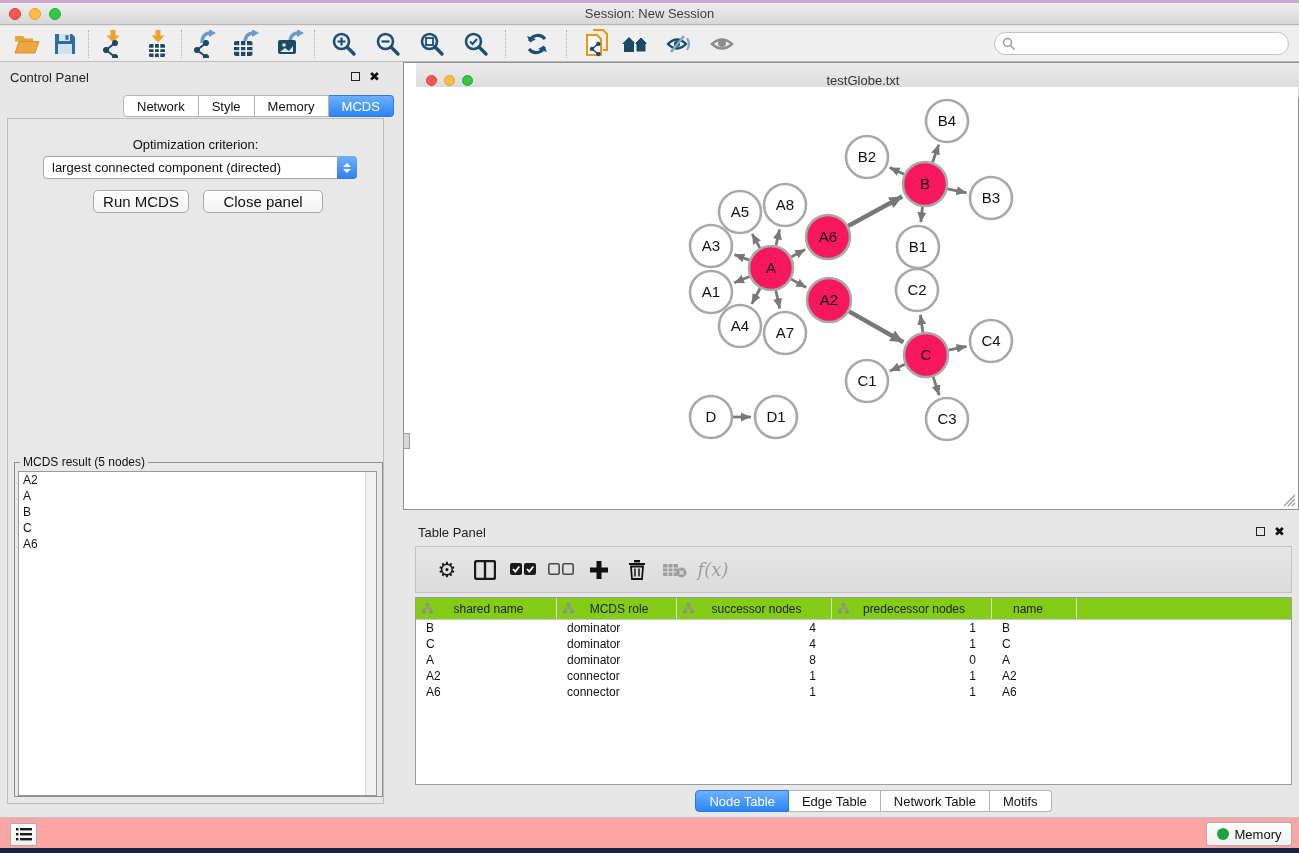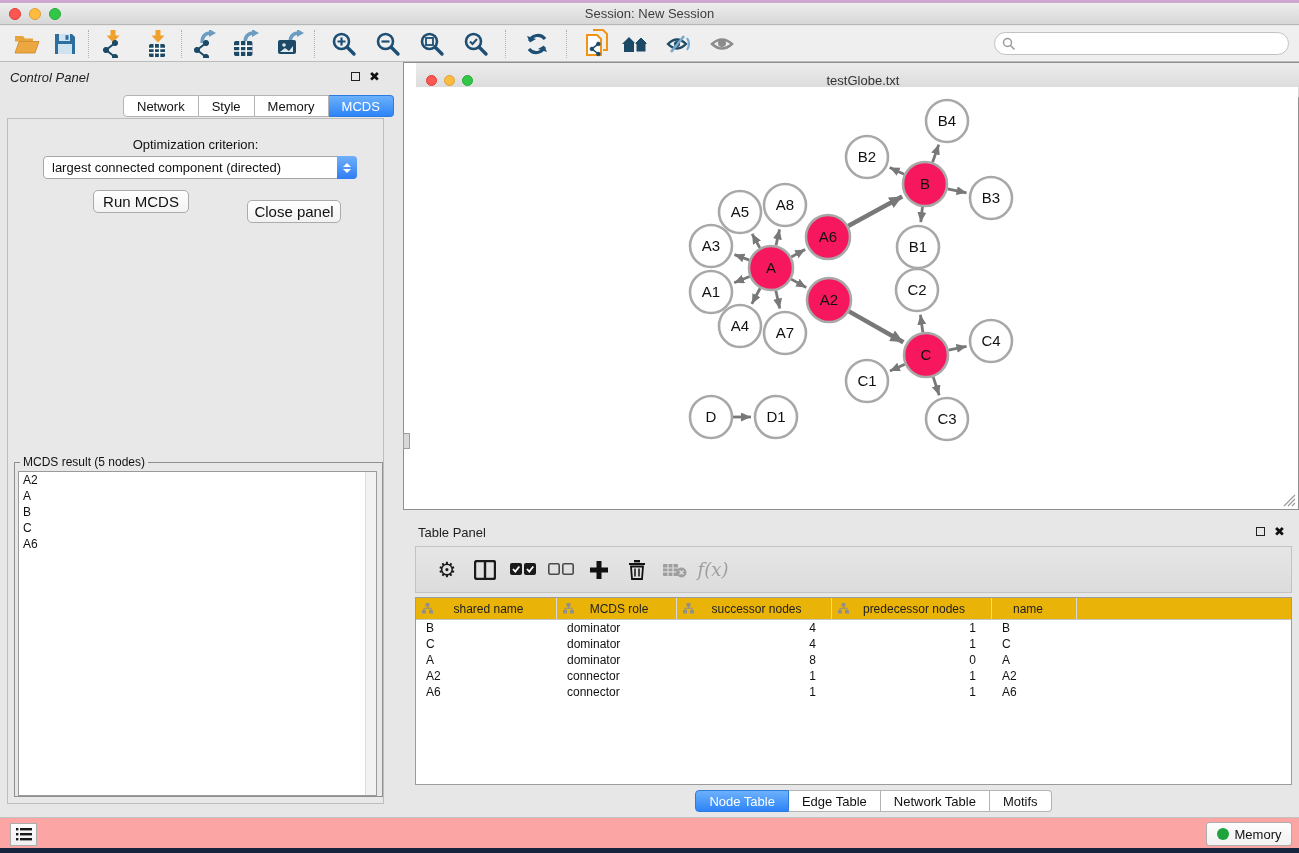--- a/index.html
+++ b/index.html
@@ -30,21 +30,21 @@
   #search-wrap input { border:none; outline:none; flex:1; font-size:12px; background:transparent; height:100%; }
 
   
   .panel-title { font-size:13px; color:#222; }
   .win-ctl { display:flex; gap:9px; align-items:center; }
   .float-box { width:9px; height:9px; border:1.6px solid #222; display:inline-block; }
   .close-x { font-size:13px; font-weight:bold; color:#111; line-height:9px; }
 
   
   #control-panel { left:0; top:62px; width:392px; height:748px; }
-  #cp-header { position:absolute; left:10px; top:8px;font-style:italic; }
+  #cp-header { position:absolute; left:10px; top:8px; }
   #cp-ctls { position:absolute; right:12px; top:10px; }
   .tabrow { position:absolute; display:flex;padding-left:45px; }
   .tab { height:22px; padding:0 13px; display:flex; align-items:center; background:#ffffff;
     border:1px solid #b4b4b4; border-left:none; font-size:13px; color:#111; }
   .tab:first-child { border-left:1px solid #b4b4b4; border-radius:4px 0 0 4px; }
   .tab:last-child { border-radius:0 4px 4px 0; }
   .tab.sel { background:linear-gradient(#6cb1fb,#2d84f8); border-color:#2d7be0; color:#fff; }
   #cp-tabs { left:78px; top:33px; }
   #cp-body { position:absolute; left:7px; top:56px; width:377px; height:686px;
     border:1px solid #bdbdbd; background:#e8e8e8; }
@@ -55,21 +55,21 @@
   #criterion .stepper { width:20px; height:23px; margin-right:-1px; border-radius:0 4px 4px 0;
     background:linear-gradient(#70b0f9,#2e7df5); display:flex; flex-direction:column;
     align-items:center; justify-content:center; gap:2px; }
   .chev { width:0; height:0; border-left:4px solid transparent; border-right:4px solid transparent; }
   .chev.up { border-bottom:4px solid #fff; }
   .chev.down { border-top:4px solid #fff; }
   .pushbtn { position:absolute; height:23px; background:linear-gradient(#ffffff,#f2f2f2);
     border:1px solid #ababab; border-radius:5px; font-size:15px; color:#111;
     display:flex; align-items:center; justify-content:center; }
   #run-btn { left:85px; top:71px; width:96px; }
-  #close-btn { left:195px; top:81px; width:94px;margin-left:44px; }
+  #close-btn { left:195px; top:71px; width:120px; }
   #result-box { position:absolute; left:6px; top:336px; width:369px; height:342px;
     border:1px solid #8f8f8f; padding:0; background:#e8e8e8; }
   #result-box legend { font-size:12px; color:#111; margin-left:5px; padding:0 3px; }
   #result-list { position:absolute; left:3px; top:2px; width:359px; height:325px;
     background:#fff; border:1px solid #9a9a9a; overflow:hidden; }
   #result-list .scroll { position:absolute; right:0; top:0; width:11px; height:100%;
     background:#f2f2f2; border-left:1px solid #dcdcdc; }
   .result-item { font-size:12px; color:#111; padding:1px 0 1px 4px; line-height:14px; }
 
   
@@ -91,21 +91,21 @@
   #tp-header { position:absolute; left:15px; top:7px; }
   #tp-ctls { position:absolute; right:14px; top:9px; }
   #tp-toolbar { position:absolute; left:12px; top:28px; width:877px; height:47px;
     background:linear-gradient(#e6e6e6,#dcdcdc); border:1px solid #c3c3c3;
     display:flex; align-items:center; padding-left:12px; }
   .tp-btn { width:38px; height:36px; display:flex; align-items:center; justify-content:center; }
   .gear-glyph { font-size:21px; color:#1a1a1a; font-family:"DejaVu Sans",sans-serif; }
   .fx { font-family:"DejaVu Serif",serif; font-style:italic; font-size:18px; color:#9e9e9e; }
   #tp-table { position:absolute; left:12px; top:79px; width:877px; height:188px;
     background:#fff; border:1px solid #9c9c9c; overflow:hidden; }
-  #tp-head { display:flex; height:22px; background:#eab308; border-bottom:1px solid #c7c7c7; }
+  #tp-head { display:flex; height:22px; background:#84cc16; border-bottom:1px solid #c7c7c7; }
   .th { display:flex; align-items:center; font-size:12px; color:#222;
     border-right:1px solid #d8d8d8; position:relative; }
   .th .hicon { margin-left:6px; }
   .th .hlabel { flex:1; text-align:center; padding-right:12px; }
   .tr { display:flex; height:16px; }
   .td { font-size:12px; color:#111; white-space:nowrap; overflow:hidden; line-height:16px; }
   #tp-tabs-wrap { position:absolute; left:0; width:100%; top:272px; display:flex; justify-content:center; }
   #tp-tabs { display:flex; }
 
   

